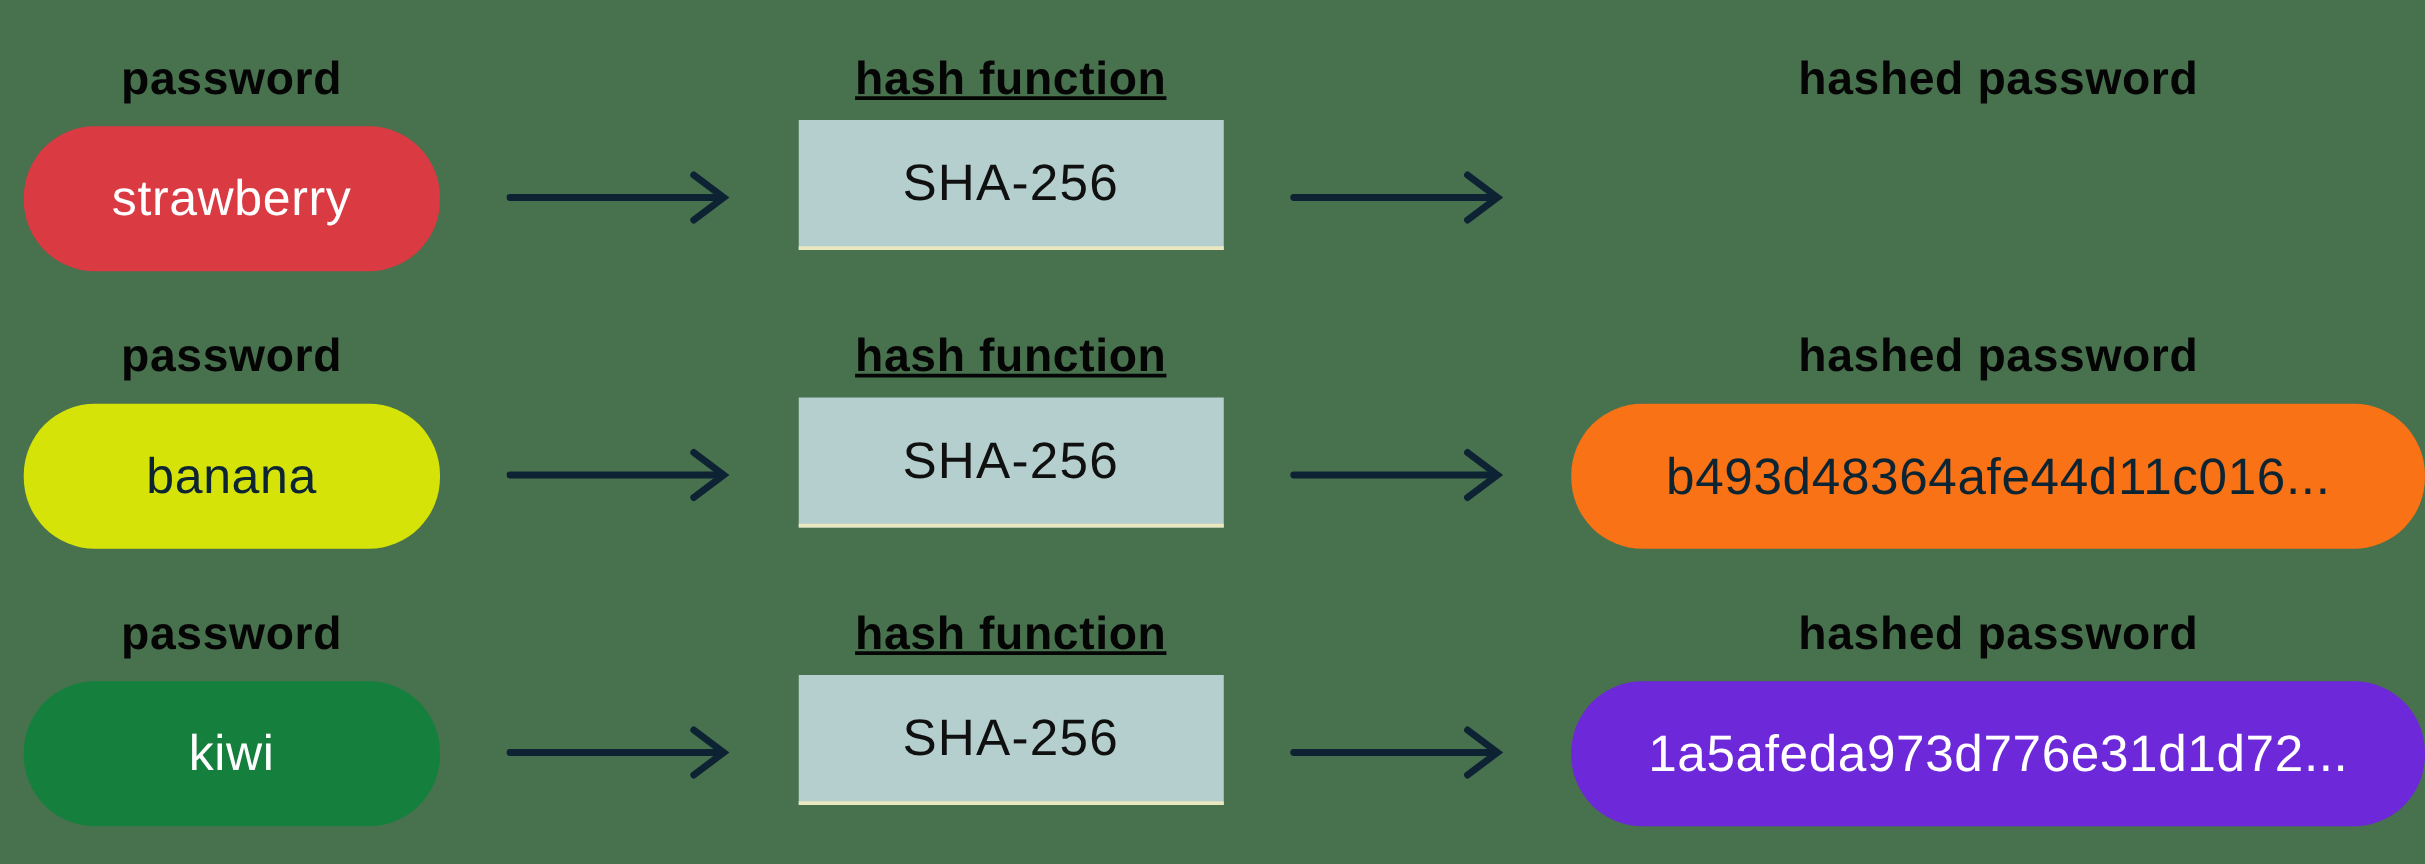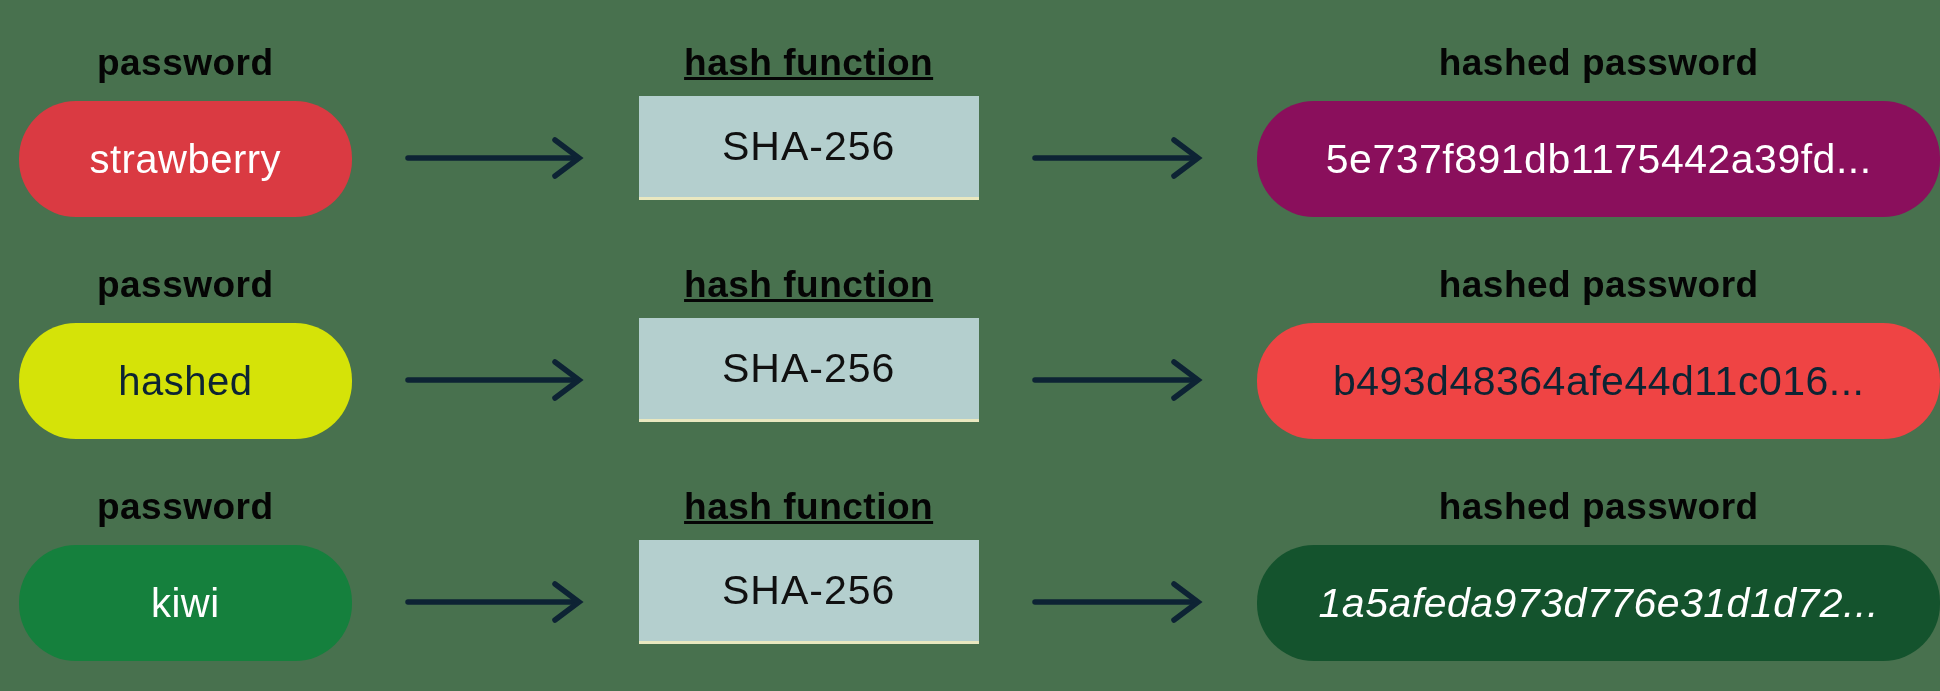--- a/index.html
+++ b/index.html
@@ -100,48 +100,47 @@
       <div class="hash-box" style="background: rgb(180, 207, 206); color: rgb(16, 16, 16); border-bottom-color: rgb(233, 232, 192);">SHA-256</div>
     </div>
     <div class="arrow-cell arrow-cell-2">
       <svg class="arrow-svg" width="172" height="44" viewBox="0 0 172 44">
           <line x1="3" y1="22" x2="164" y2="22"></line>
           <polyline points="142,4 166,22 142,40"></polyline>
         </svg>
     </div>
     <div class="col col-hashed">
       <div class="label">hashed password</div>
-      <div class="pill pill-hashed" style="background: rgb(138, 15, 92); color: rgb(255, 255, 255);">5e737f891db1175442a39fd...</div>
     </div>
   </div>
 
   <div class="row">
     <div class="col col-password">
       <div class="label">password</div>
-      <div class="pill" style="background: rgb(213, 227, 8); color: rgb(13, 36, 51);">hashed</div>
+      <div class="pill" style="background: rgb(213, 227, 8); color: rgb(13, 36, 51);">banana</div>
     </div>
     <div class="arrow-cell arrow-cell-1">
       <svg class="arrow-svg" width="180" height="44" viewBox="0 0 180 44">
           <line x1="3" y1="22" x2="172" y2="22"></line>
           <polyline points="150,4 174,22 150,40"></polyline>
         </svg>
     </div>
     <div class="col col-hashfn">
       <div class="label">hash function</div>
       <div class="hash-box" style="background: rgb(180, 207, 206); color: rgb(16, 16, 16); border-bottom-color: rgb(233, 232, 192);">SHA-256</div>
     </div>
     <div class="arrow-cell arrow-cell-2">
       <svg class="arrow-svg" width="172" height="44" viewBox="0 0 172 44">
           <line x1="3" y1="22" x2="164" y2="22"></line>
           <polyline points="142,4 166,22 142,40"></polyline>
         </svg>
     </div>
     <div class="col col-hashed">
       <div class="label">hashed password</div>
-      <div class="pill pill-hashed" style="background: #ef4444; color: rgb(13, 36, 51);">b493d48364afe44d11c016...</div>
+      <div class="pill pill-hashed" style="background: #f97316; color: rgb(13, 36, 51);">b493d48364afe44d11c016...</div>
     </div>
   </div>
 
   <div class="row">
     <div class="col col-password">
       <div class="label">password</div>
       <div class="pill" style="background: #15803d; color: rgb(255, 255, 255);">kiwi</div>
     </div>
     <div class="arrow-cell arrow-cell-1">
       <svg class="arrow-svg" width="180" height="44" viewBox="0 0 180 44">
@@ -154,17 +153,17 @@
       <div class="hash-box" style="background: rgb(180, 207, 206); color: rgb(16, 16, 16); border-bottom-color: rgb(233, 232, 192);">SHA-256</div>
     </div>
     <div class="arrow-cell arrow-cell-2">
       <svg class="arrow-svg" width="172" height="44" viewBox="0 0 172 44">
           <line x1="3" y1="22" x2="164" y2="22"></line>
           <polyline points="142,4 166,22 142,40"></polyline>
         </svg>
     </div>
     <div class="col col-hashed">
       <div class="label">hashed password</div>
-      <div class="pill pill-hashed" style="background: #14532d; color: rgb(255, 255, 255); font-style: italic;">1a5afeda973d776e31d1d72...</div>
+      <div class="pill pill-hashed" style="background: #6d28d9; color: rgb(255, 255, 255);">1a5afeda973d776e31d1d72...</div>
     </div>
   </div>
 
 </div>
 
 </body></html>

